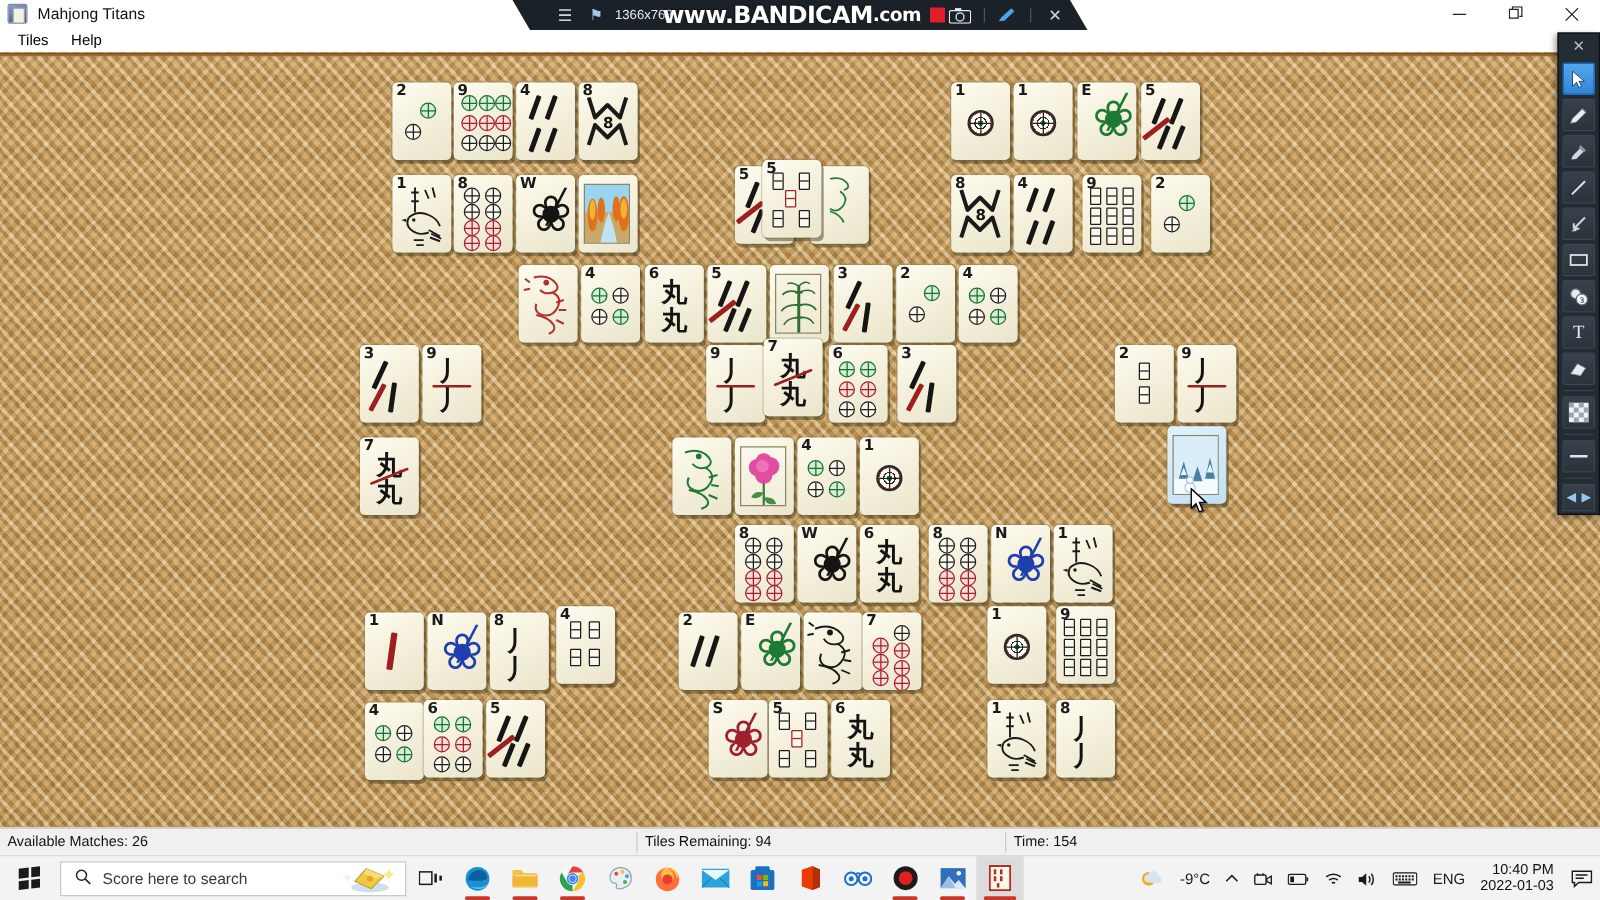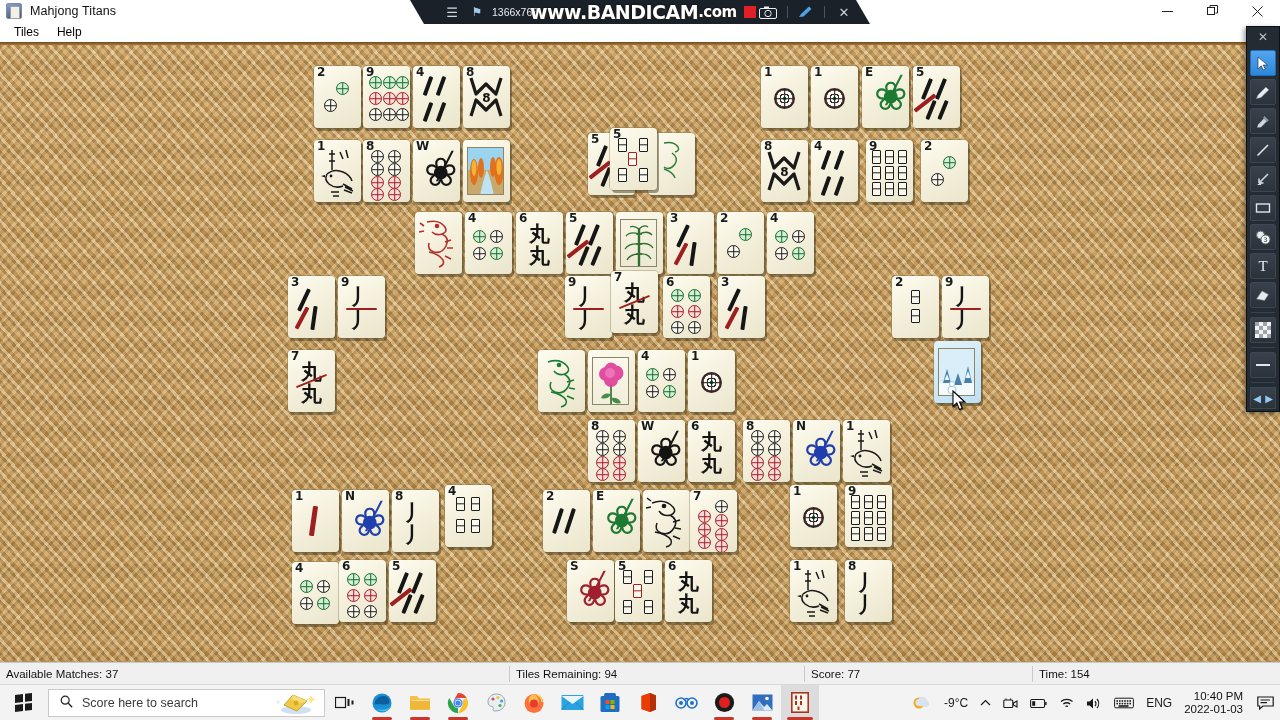--- a/index.html
+++ b/index.html
@@ -1025,29 +1025,25 @@
     </div>
     <div class="td-sep"></div>
     <div class="td-nav">
       <span>◀</span>
       <span>▶</span>
     </div>
   </div>
 
   <div class="statusbar">
     <div class="sb-cell" style="width:510px">
-      <span>Available Matches: 37</span>
+      <span>Available Matches: 26</span>
       <div class="sb-div" style="right:0"></div>
     </div>
     <div class="sb-cell" style="width:295px">
       <span>Tiles Remaining: 94</span>
-      <div class="sb-div" style="right:0"></div>
-    </div>
-    <div class="sb-cell" style="width:228px">
-      <span>Score: 77</span>
       <div class="sb-div" style="right:0"></div>
     </div>
     <div class="sb-cell" style="width:247px">
       <span>Time: 154</span>
     </div>
   </div>
 
   <div class="taskbar">
     <div class="start">
       <div class="winlogo">

